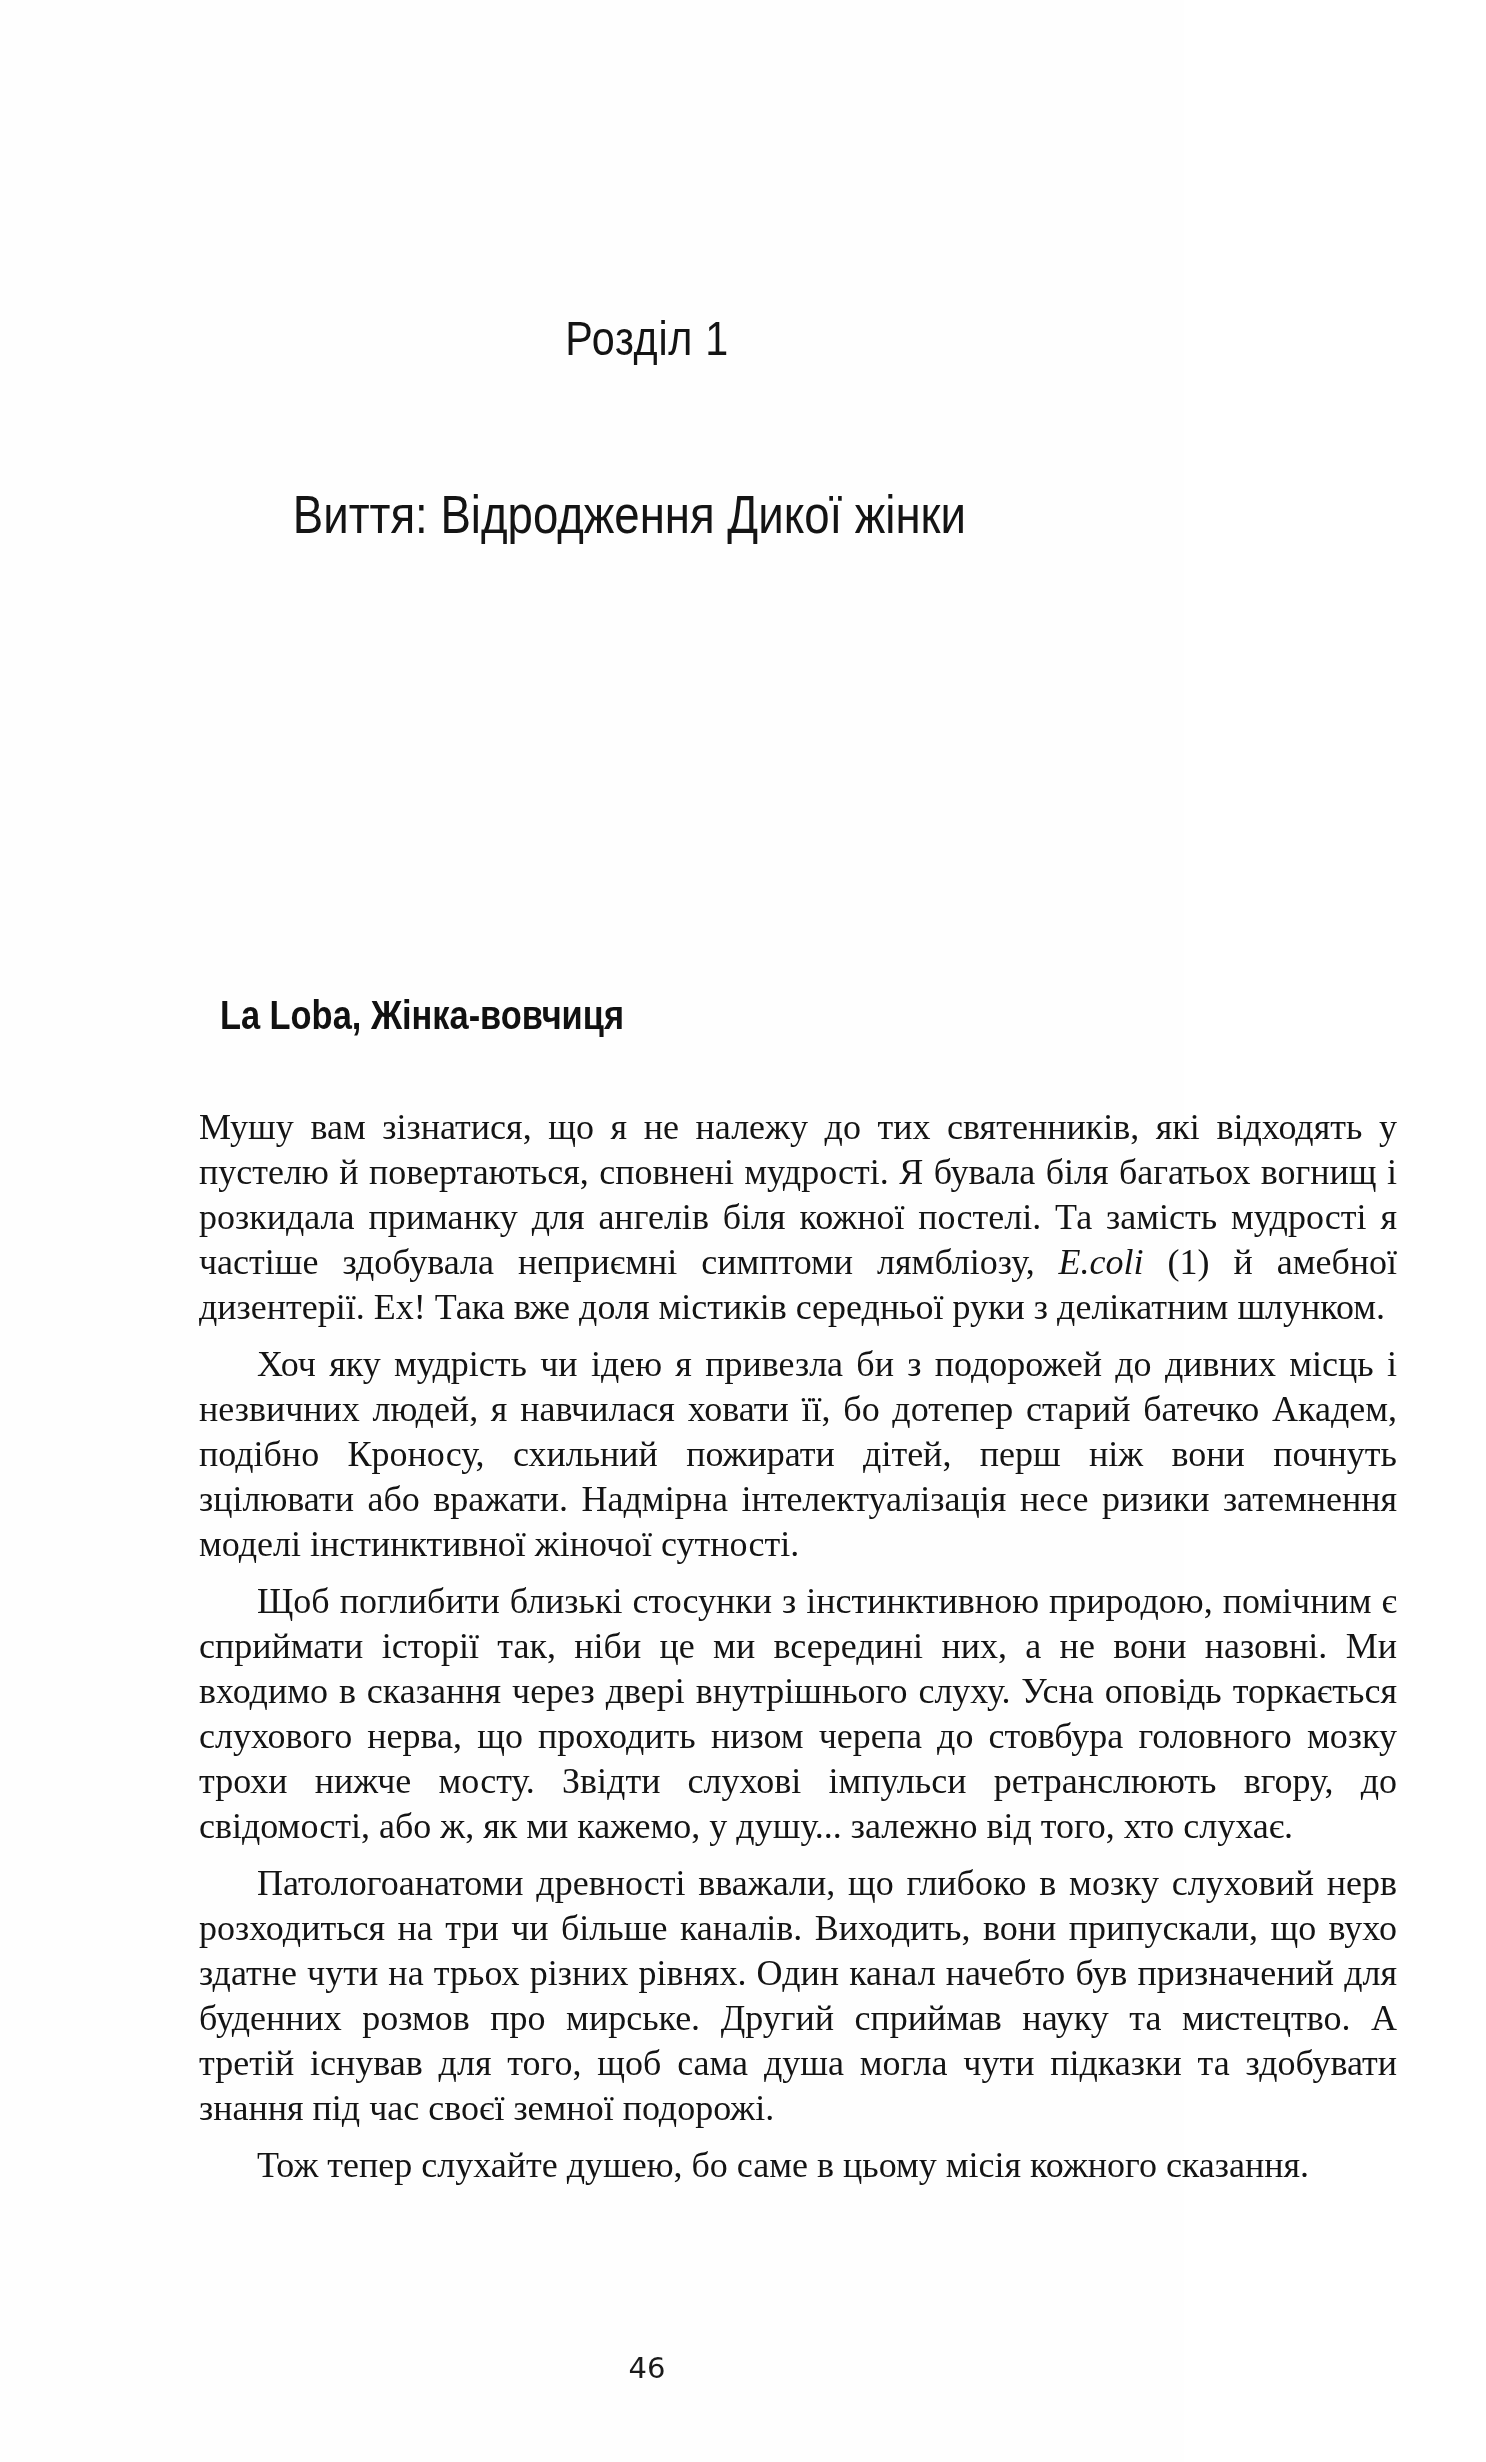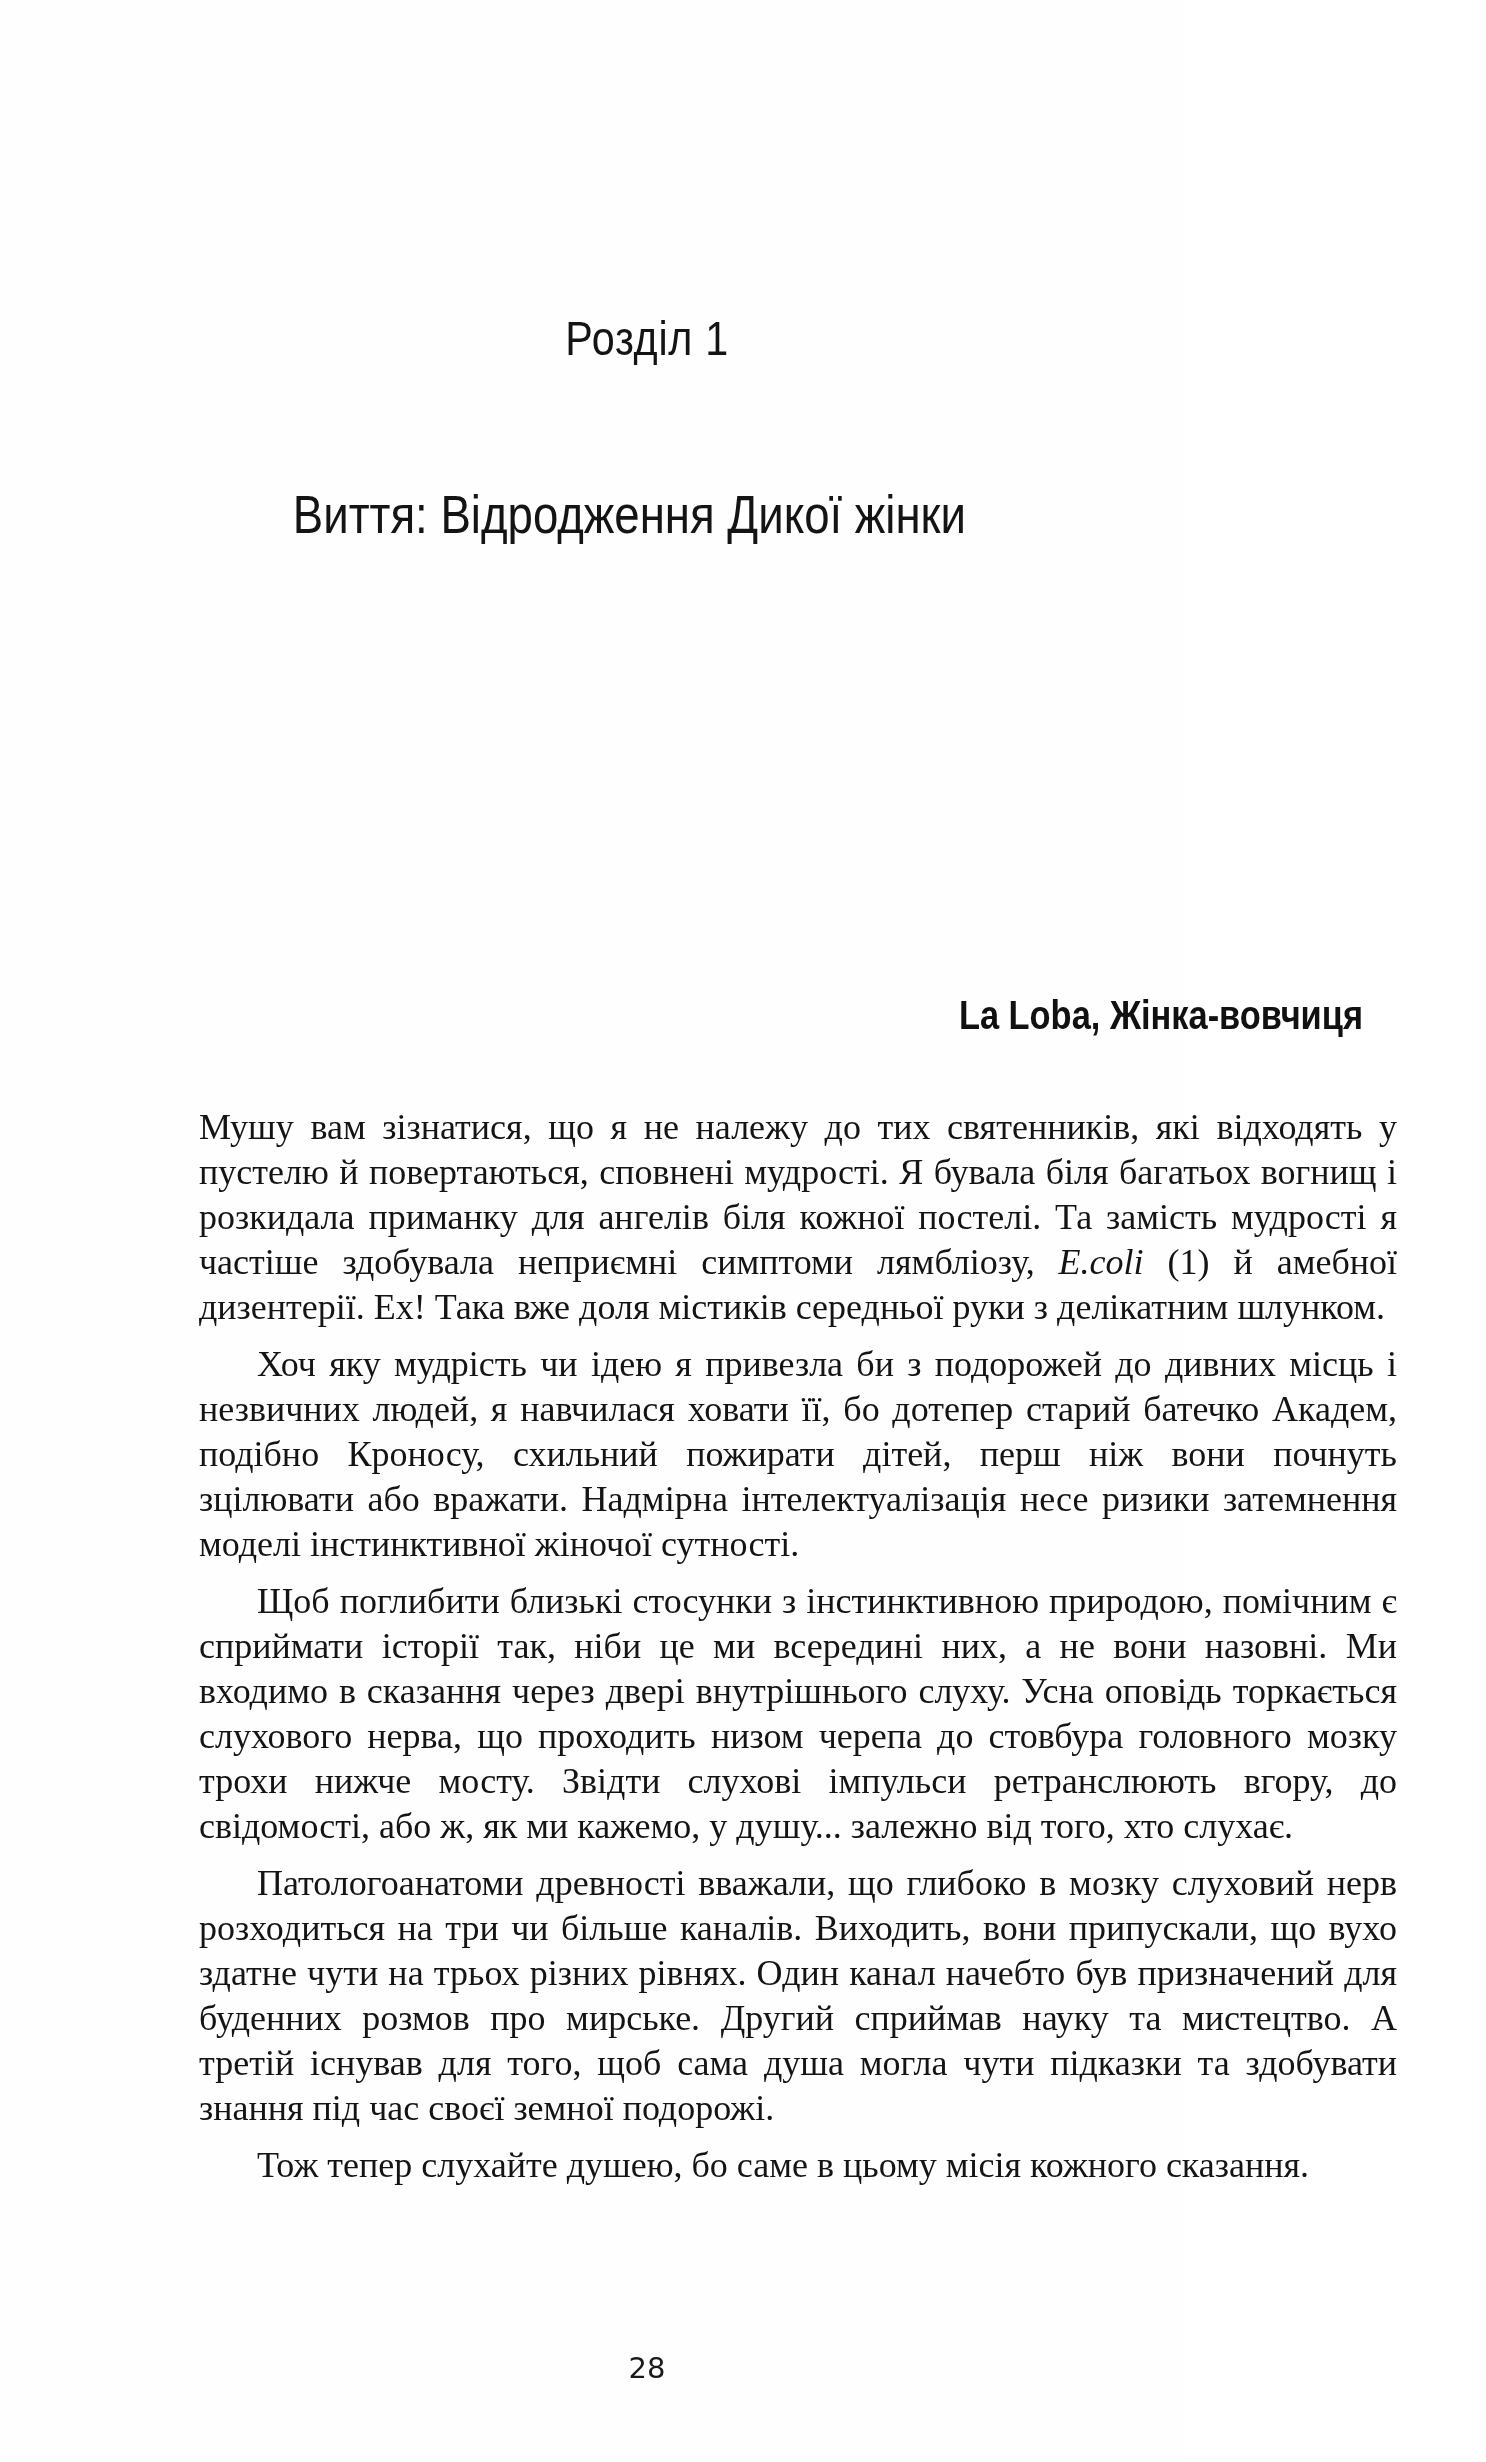--- a/index.html
+++ b/index.html
@@ -48,24 +48,24 @@
     text-align: center;
     font-family: "Liberation Sans", sans-serif;
     font-size: 53px;
     line-height: 70px;
     font-weight: normal;
     padding-left: 75px;
     box-sizing: border-box;
   }
   .section-title {
     position: absolute;
-    left: 174px;
+    left: 187px;
     width: 1222px;
     top: 988px;
-    text-align: right;
+    text-align: left;
     font-family: "Liberation Sans", sans-serif;
     font-size: 40px;
     line-height: 54px;
     font-weight: bold;
     color: #111;
   }
   .body-text {
     position: absolute;
     left: 187px;
     top: 1093px;
@@ -119,16 +119,16 @@
   </div>
 
   <div class="body-text">
     <p class="first"><span>Мушу вам зізнатися, що я не належу до тих святенників, які відходять у пустелю й повертаються, сповнені мудрості. Я бувала біля багатьох вогнищ і розкидала приманку для ангелів біля кожної постелі. Та замість мудрості я частіше здобувала неприємні симптоми лямбліозу, </span><em>E.coli</em><span> (1) й амебної дизентерії. Ех! Така вже доля містиків середньої руки з делікатним шлунком.</span></p>
     <p>Хоч яку мудрість чи ідею я привезла би з подорожей до дивних місць і незвичних людей, я навчилася ховати її, бо дотепер старий батечко Академ, подібно Кроносу, схильний пожирати дітей, перш ніж вони почнуть зцілювати або вражати. Надмірна інтелектуалізація несе ризики затемнення моделі інстинктивної жіночої сутності.</p>
     <p>Щоб поглибити близькі стосунки з інстинктивною природою, помічним є сприймати історії так, ніби це ми всередині них, а не вони назовні. Ми входимо в сказання через двері внутрішнього слуху. Усна оповідь торкається слухового нерва, що проходить низом черепа до стовбура головного мозку трохи нижче мосту. Звідти слухові імпульси ретранслюють вгору, до свідомості, або ж, як ми кажемо, у душу... залежно від того, хто слухає.</p>
     <p>Патологоанатоми древності вважали, що глибоко в мозку слуховий нерв розходиться на три чи більше каналів. Виходить, вони припускали, що вухо здатне чути на трьох різних рівнях. Один канал начебто був призначений для буденних розмов про мирське. Другий сприймав науку та мистецтво. А третій існував для того, щоб сама душа могла чути підказки та здобувати знання під час своєї земної подорожі.</p>
     <p>Тож тепер слухайте душею, бо саме в цьому місія кожного сказання.</p>
   </div>
 
-  <div class="page-number">28</div>
+  <div class="page-number">46</div>
 
 </div>
 
 
 </body></html>

